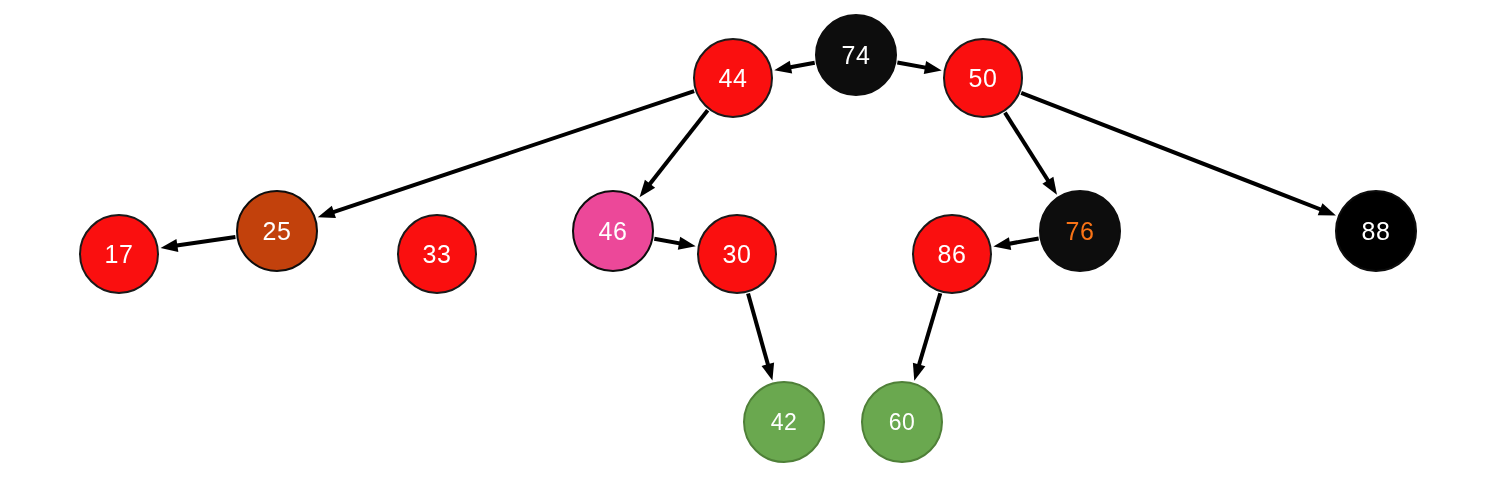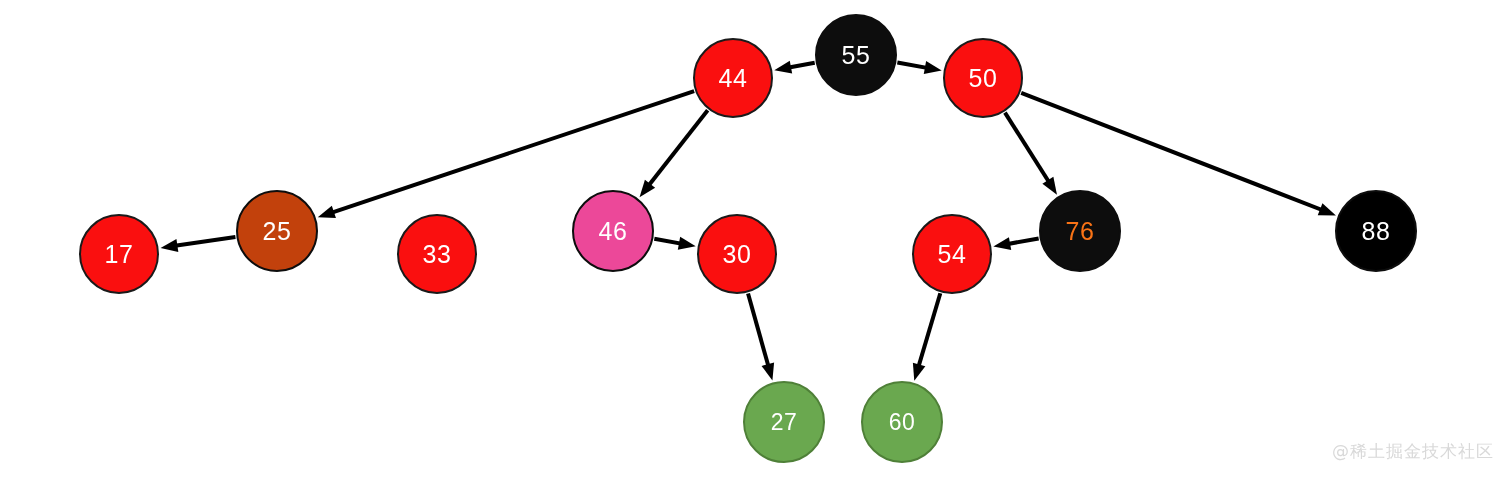--- a/index.html
+++ b/index.html
@@ -100,21 +100,21 @@
         <polygon points="993.3379499986735,246.57208710961336 1008.9204194317672,237.16801105894788 1011.2195353264108,249.96309082044203" fill="#000000"></polygon>
       </g>
       <g>
         <line x1="940.3046026142582" y1="293.2965352160923" x2="916.9330256864289" y2="371.82503369359915" stroke="#000000" stroke-width="4" stroke-linecap="butt"></line>
         <polygon points="914.2659045752902,380.7865606270251 912.8852771765831,362.6387269274912 925.3451541963196,366.34702365955565" fill="#000000"></polygon>
       </g>
     </svg>
 
   <div id="node-layer">
       <div class="node" style="left: 815px; top: 14px; width: 82px; height: 82px; font-size: 25px; color: rgb(255, 255, 255); background: rgb(13, 13, 13); border: 2px solid rgb(13, 13, 13);">
-        <span class="node-label">55</span>
+        <span class="node-label">74</span>
       </div>
       <div class="node" style="left: 693px; top: 38px; width: 80px; height: 80px; font-size: 25px; color: rgb(255, 255, 255); background: rgb(250, 15, 15); border: 2px solid rgb(26, 26, 26);">
         <span class="node-label">44</span>
       </div>
       <div class="node" style="left: 943px; top: 38px; width: 80px; height: 80px; font-size: 25px; color: rgb(255, 255, 255); background: rgb(250, 15, 15); border: 2px solid rgb(26, 26, 26);">
         <span class="node-label">50</span>
       </div>
       <div class="node" style="left: 236px; top: 190px; width: 82px; height: 82px; font-size: 25px; color: rgb(255, 255, 255); background: #c2410c; border: 2px solid rgb(13, 13, 13);">
         <span class="node-label">25</span>
       </div>
@@ -124,31 +124,30 @@
       <div class="node" style="left: 397px; top: 214px; width: 80px; height: 80px; font-size: 25px; color: rgb(255, 255, 255); background: rgb(250, 15, 15); border: 2px solid rgb(26, 26, 26);">
         <span class="node-label">33</span>
       </div>
       <div class="node" style="left: 572px; top: 190px; width: 82px; height: 82px; font-size: 25px; color: rgb(255, 255, 255); background: #ec4899; border: 2px solid rgb(13, 13, 13);">
         <span class="node-label">46</span>
       </div>
       <div class="node" style="left: 697px; top: 214px; width: 80px; height: 80px; font-size: 25px; color: rgb(255, 255, 255); background: rgb(250, 15, 15); border: 2px solid rgb(26, 26, 26);">
         <span class="node-label">30</span>
       </div>
       <div class="node" style="left: 912px; top: 214px; width: 80px; height: 80px; font-size: 25px; color: rgb(255, 255, 255); background: rgb(250, 15, 15); border: 2px solid rgb(26, 26, 26);">
-        <span class="node-label">54</span>
+        <span class="node-label">86</span>
       </div>
       <div class="node" style="left: 1039px; top: 190px; width: 82px; height: 82px; font-size: 25px; color: #f97316; background: rgb(13, 13, 13); border: 2px solid rgb(13, 13, 13);">
         <span class="node-label">76</span>
       </div>
       <div class="node" style="left: 1335px; top: 190px; width: 82px; height: 82px; font-size: 25px; color: rgb(255, 255, 255); background: #000000; border: 2px solid rgb(13, 13, 13);">
         <span class="node-label">88</span>
       </div>
       <div class="node" style="left: 743px; top: 381px; width: 82px; height: 82px; font-size: 23px; color: rgb(255, 255, 255); background: rgb(106, 168, 79); border: 2px solid rgb(79, 128, 56);">
-        <span class="node-label">27</span>
+        <span class="node-label">42</span>
       </div>
       <div class="node" style="left: 861px; top: 381px; width: 82px; height: 82px; font-size: 23px; color: rgb(255, 255, 255); background: rgb(106, 168, 79); border: 2px solid rgb(79, 128, 56);">
         <span class="node-label">60</span>
       </div>
     </div>
 
-  <div class="watermark" style="left: 1332px; top: 440px; color: rgb(217, 217, 217);">@稀土掘金技术社区</div>
 
 </div>
 
 </body></html>

